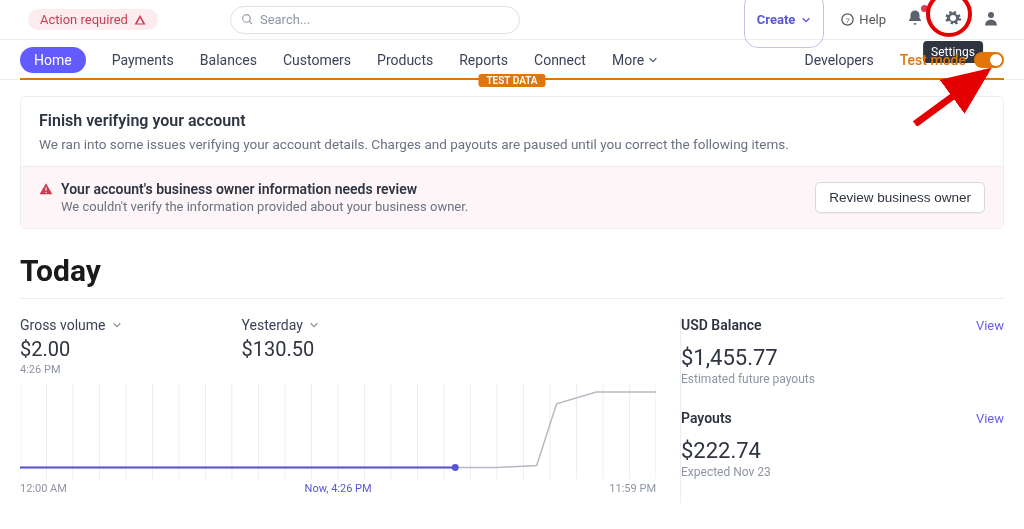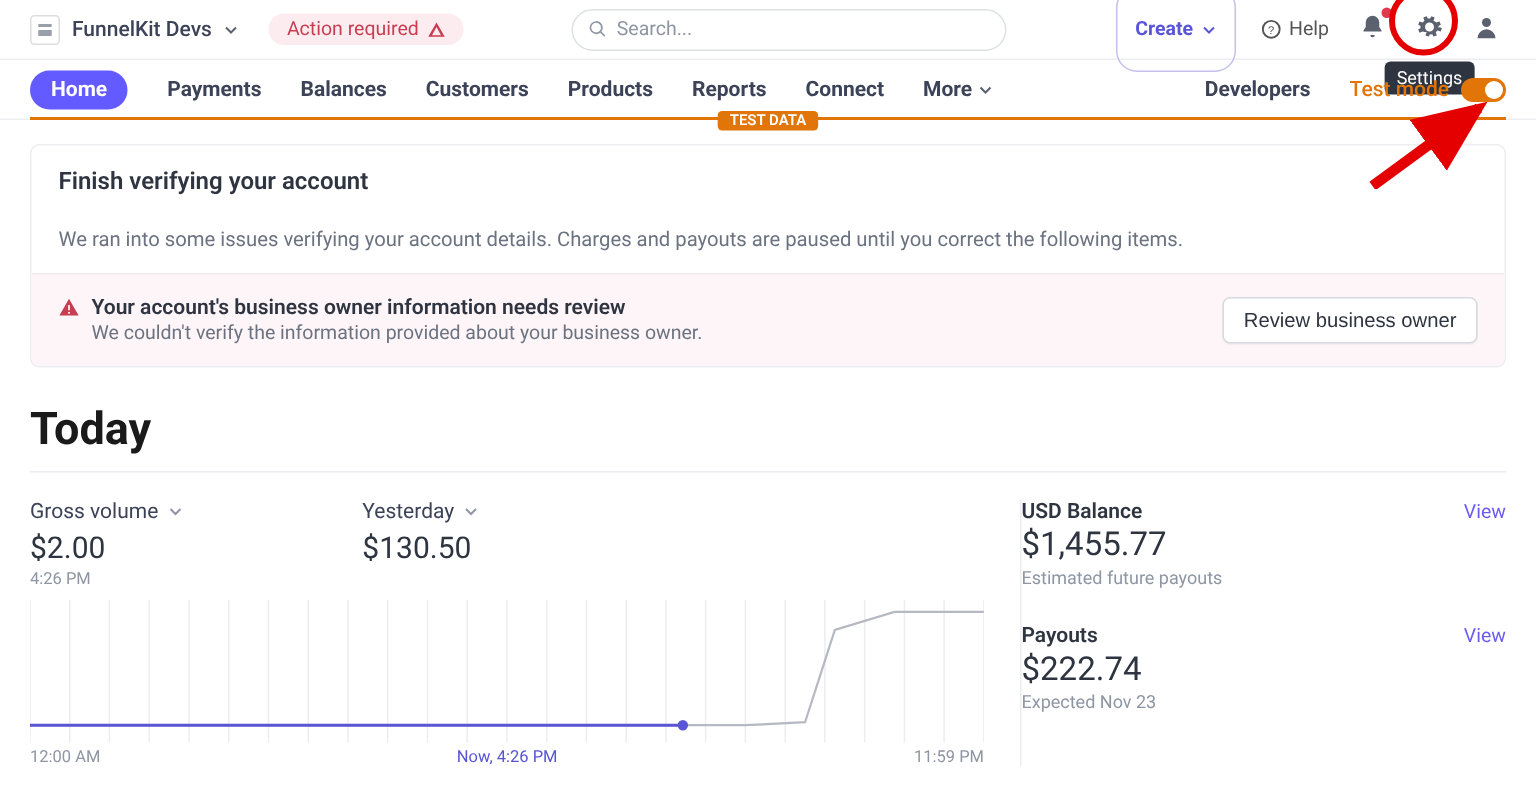--- a/index.html
+++ b/index.html
@@ -22,34 +22,34 @@
 .iconbtn{padding:4px;color:#5b616f;position:relative}
 .iconbtn svg{width:18px;height:18px;fill:currentColor}
 .notif-dot{position:absolute;top:0;right:0;width:7px;height:7px;background:#e0394b;border-radius:50%}
 .settings-wrap{position:relative;display:inline-flex;align-items:center;justify-content:center}
 .red-ring{position:absolute;inset:-14px;width:46px;height:46px;border:4px solid #e40000;border-radius:50%}
 .red-arrow{position:absolute;right:24px;top:26px;width:90px;height:60px;pointer-events:none}
 .tooltip{position:absolute;top:36px;left:50%;transform:translateX(-50%);background:#2e3440;color:#ffffff;font-size:12px;padding:4px 8px;border-radius:4px;white-space:nowrap}
 .avatar{width:20px;height:20px;fill:#5b616f}
 
 .navrow{height:40px;display:flex;align-items:center;padding:0 20px;gap:26px;border-bottom:1px solid #ecedf0;position:relative}
-.nav{color:#3c4257;font-size:14px;font-weight:700}
+.nav{color:#3c4257;font-size:14px;font-weight:400}
 .nav.active{background:#635bff;color:#fff;border-radius:14px;padding:5px 14px}
 .nav.more{display:inline-flex;align-items:center;gap:4px}
 .nav-spacer{flex:1}
 .testmode{color:#e27508;font-weight:500;display:inline-flex;align-items:center;gap:8px}
 .toggle{width:30px;height:16px;background:#e27508;border-radius:8px;position:relative}
 .toggle:after{content:"";position:absolute;right:2px;top:2px;width:12px;height:12px;background:#fff;border-radius:50%}
 .orangeline{position:absolute;bottom:-1px;left:20px;right:20px;height:2px;background:#e27508}
 .testdata{position:absolute;bottom:-8px;left:50%;transform:translateX(-50%);background:#e27508;color:#fff;font-size:10px;font-weight:600;padding:1px 8px;border-radius:3px}
 
 .main{padding:16px 20px 10px}
 .verify-card{border:1px solid #ecedf0;border-radius:6px;overflow:hidden}
 .verify-top{padding:14px 18px}
-.verify-top h3{font-size:16px;color:#2e3440;font-weight:600;margin-bottom:22px}
+.verify-top h3{font-size:16px;color:#2e3440;font-weight:600;margin-bottom:6px}
 .verify-top p{font-size:13.5px;color:#6b7280}
 .verify-alert{background:#fdf5f8;border-top:1px solid #f3eaf0;padding:14px 18px;display:flex;align-items:center}
 .verify-alert .text{flex:1}
 .verify-alert .title{font-size:14px;font-weight:600;color:#2e3440;display:flex;align-items:center;gap:8px}
 .verify-alert .title svg{width:14px;height:14px;fill:#c73e52}
 .verify-alert .sub{font-size:13px;color:#6b7280;margin-left:22px;margin-top:2px}
 .review-btn{background:#fff;border:1px solid #d6d9df;border-radius:5px;padding:7px 13px;font-size:13.5px;color:#2e3440;box-shadow:0 1px 1px rgba(0,0,0,.04)}
 h1.today{font-size:30px;font-weight:700;margin:24px 0 10px;color:#1a1a1a}
 .panel{display:flex;border-top:1px solid #ecedf0;padding-top:18px}
 .left{flex:0 0 660px;padding-right:24px}
@@ -60,39 +60,27 @@
 .metric-sub{font-size:11px;color:#8e95a3;margin-top:2px}
 .left .row1{display:flex;gap:120px;margin-bottom:8px}
 .chart-area{position:relative;height:96px;margin-top:4px}
 .chart-area svg{position:absolute;inset:0}
 .xlabels{display:flex;justify-content:space-between;font-size:11px;color:#8e95a3;margin-top:2px}
 .xlabels .now{color:#5955d6}
 .right .section{margin-bottom:24px}
 .right .sec-head{display:flex;align-items:center}
 .right .sec-title{flex:1;font-size:14px;font-weight:600;color:#2e3440}
 .right .view{color:#6c5cf0;font-size:13px}
-.right .bal{font-size:22px;color:#2e3440;margin-top:2px}
+.right .bal{font-size:22px;color:#2e3440;margin-top:12px}
 .right .sub{font-size:12px;color:#8e95a3;margin-top:2px}
 </style>
 </head>
 <body>
 
 <div class="topbar">
-  <div class="app-selector">
-    <span class="app-logo">
-      <svg viewBox="0 0 24 24">
-          <rect x="3" y="4" width="18" height="4" rx="1"></rect>
-          <rect x="3" y="12" width="18" height="8" rx="1"></rect>
-        </svg>
-    </span>
-    <span>FunnelKit Devs</span>
-    <svg class="caret" viewBox="0 0 12 12">
-        <path d="M2 4l4 4 4-4" fill="none" stroke="#5b616f" stroke-width="1.6"></path>
-      </svg>
-  </div>
   <span class="action-required">
     <span>Action required</span>
     <svg class="warn" viewBox="0 0 24 24">
         <path d="M12 2L1 21h22L12 2zm0 6l6 11H6l6-11z"></path>
       </svg>
   </span>
   <div class="search">
     <svg viewBox="0 0 24 24">
         <path d="M10 2a8 8 0 1 0 5 14.3l5 5 1.4-1.4-5-5A8 8 0 0 0 10 2zm0 2a6 6 0 1 1 0 12 6 6 0 0 1 0-12z"></path>
       </svg>

